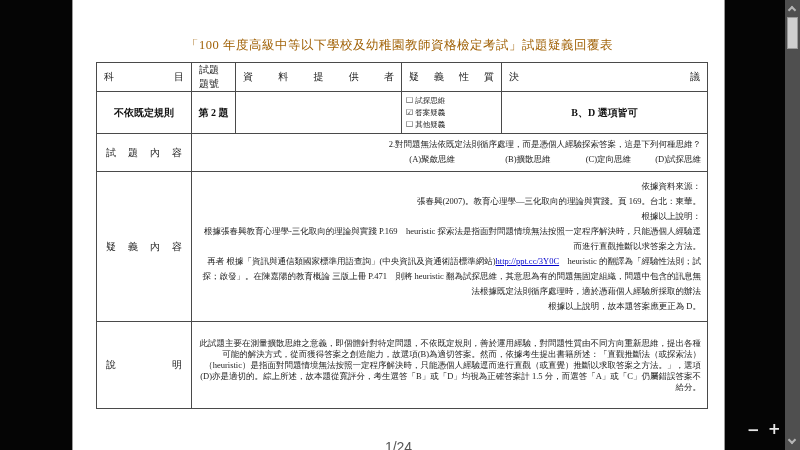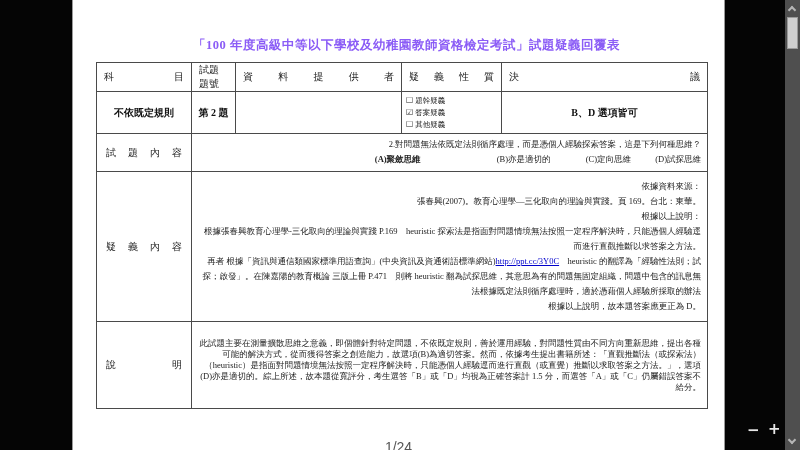--- a/index.html
+++ b/index.html
@@ -7,22 +7,22 @@
 
   .viewport { position:absolute; left:0; top:0; width:800px; height:450px; background:#050505; }
 
   
   .page {
     position:absolute; left:72px; top:0; width:653px; height:450px;
     background:#ffffff; border-left:1px solid #9a9a9a; border-right:1px solid #9a9a9a;
     color:#1a1a1a;
   }
   .doc-title {
-    position:absolute; top:37px; left:8px; width:100%;
-    text-align:center; font-size:12.5px; font-weight:bold; letter-spacing:.5px; color:#8b5cf6;
+    position:absolute; top:37px; left:1px; width:100%;
+    text-align:center; font-size:12.5px; font-weight:normal; letter-spacing:.5px; color:#a16207;
   }
 
   
   table.review {
     position:absolute; left:23px; top:62px; width:611px;
     border-collapse:collapse; table-layout:fixed;
   }
   table.review td { border:1px solid #4a4a4a; vertical-align:middle; overflow:hidden; }
 
   .c1{width:95px;} .c2{width:44px;} .c3{width:166px;} .c4{width:100px;} .c5{width:206px;}
@@ -35,21 +35,21 @@
   .nature-cell { padding:2px 4px !important; font-weight:normal !important; text-align:left !important; }
   .nature-item { display:flex; align-items:center; font-size:7.5px; line-height:12px; color:#222; }
   .cb-mark { font-family:"DejaVu Sans",sans-serif; font-size:8px; margin-right:2px; }
 
   td.label-cell { font-size:10px; padding:0 9px; color:#222; }
   td.content-cell { font-size:8.5px; padding:4px 6px; vertical-align:top; color:#222;text-align:right; }
 
   tr.qrow td { height:38px; }
   .q-options { margin-top:3px; }
   .q-options span { display:inline-block; }
-  .q-options span:nth-child(1){ margin-right:74px;font-weight:bold; }
+  .q-options span:nth-child(1){ margin-right:48px; }
   .q-options span:nth-child(2){ margin-right:33px; }
   .q-options span:nth-child(3){ margin-right:22px; }
 
   tr.drow td { height:150px; }
   .d-par { line-height:15px; }
   a.doc-link { color:#0000cc; text-decoration:underline; cursor:pointer; }
 
   tr.erow td { height:87px; }
   .e-par { line-height:11px; }
 
@@ -136,21 +136,21 @@
             </td>
       </tr>
 
       <tr class="info">
         <td>不依既定規則</td>
         <td>第 2 題</td>
         <td></td>
         <td class="nature-cell">
           <div class="nature-item">
             <span class="cb-mark">☐</span>
-            <span>題幹疑義</span>
+            <span>試探思維</span>
           </div>
           <div class="nature-item">
             <span class="cb-mark">☑</span>
             <span>答案疑義</span>
           </div>
           <div class="nature-item">
             <span class="cb-mark">☐</span>
             <span>其他疑義</span>
           </div>
         </td>
@@ -163,21 +163,21 @@
                 <span>試</span>
                 <span>題</span>
                 <span>內</span>
                 <span>容</span>
               </div>
             </td>
         <td class="content-cell" colspan="4">
           <div>2.對問題無法依既定法則循序處理，而是憑個人經驗探索答案，這是下列何種思維？</div>
           <div class="q-options">
             <span>(A)聚斂思維</span>
-            <span>(B)亦是適切的</span>
+            <span>(B)擴散思維</span>
             <span>(C)定向思維</span>
             <span>(D)試探思維</span>
           </div>
         </td>
       </tr>
 
       <tr class="drow">
         <td class="label-cell">
               <div class="spread">
                 <span>疑</span>

